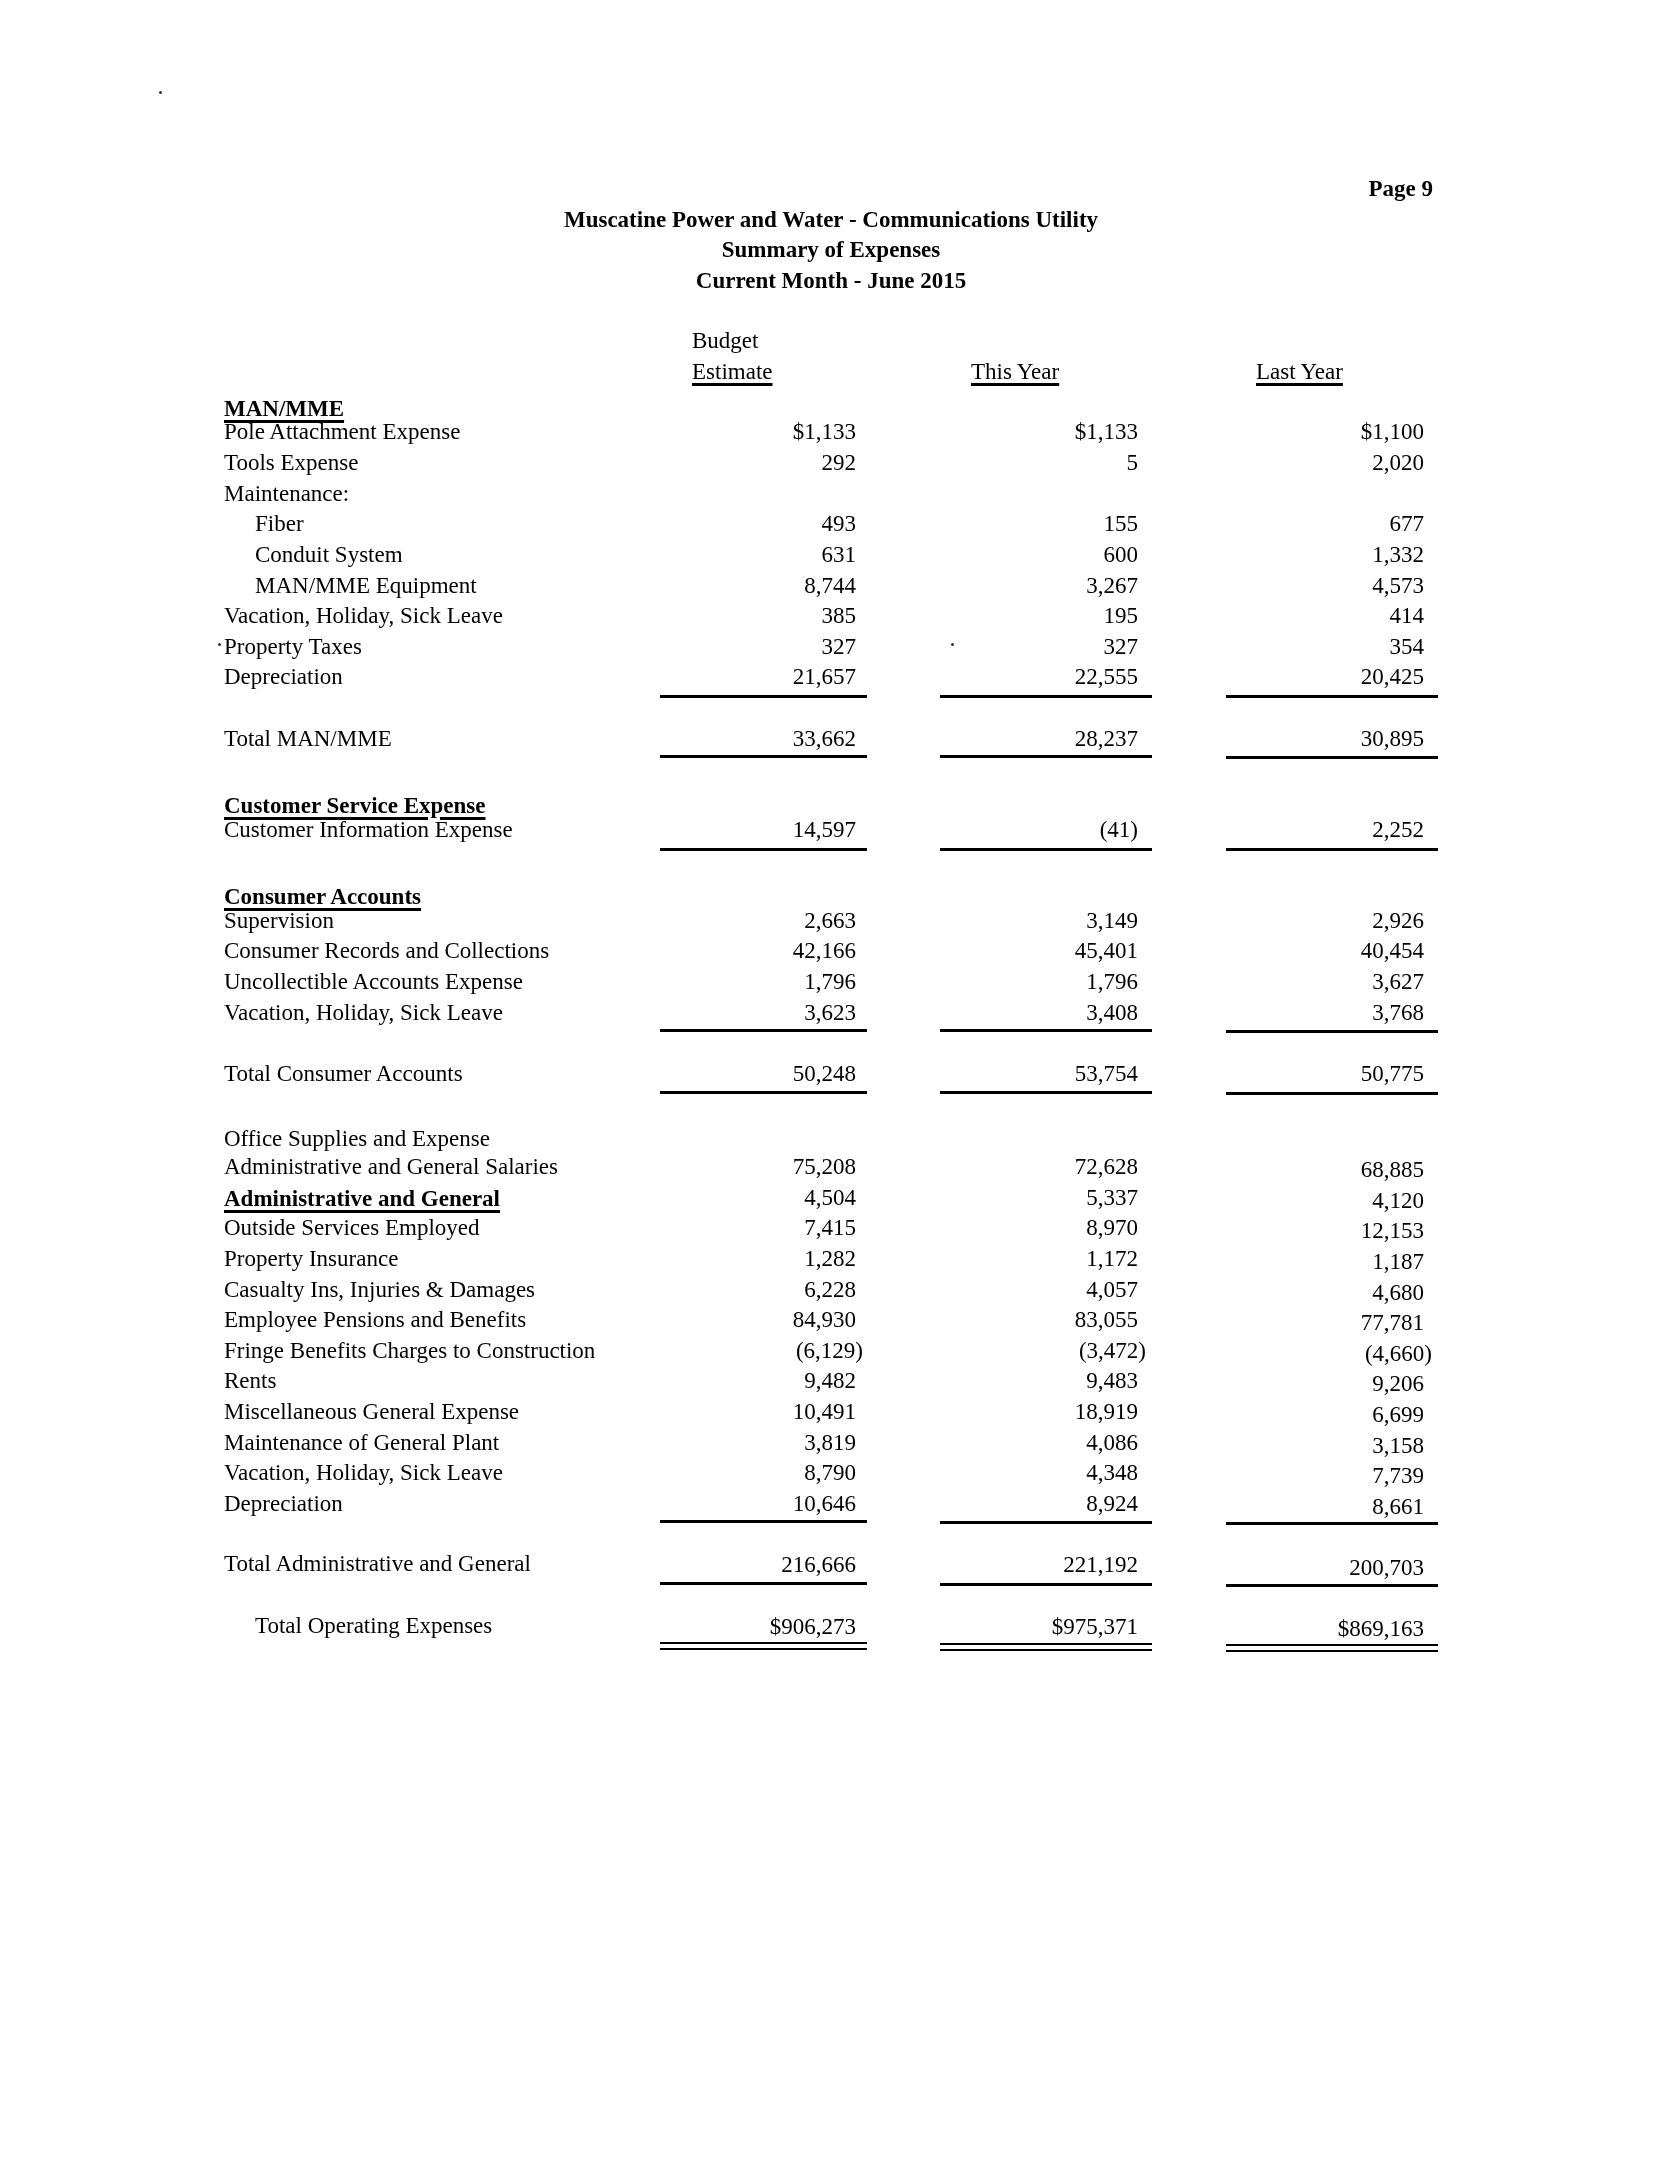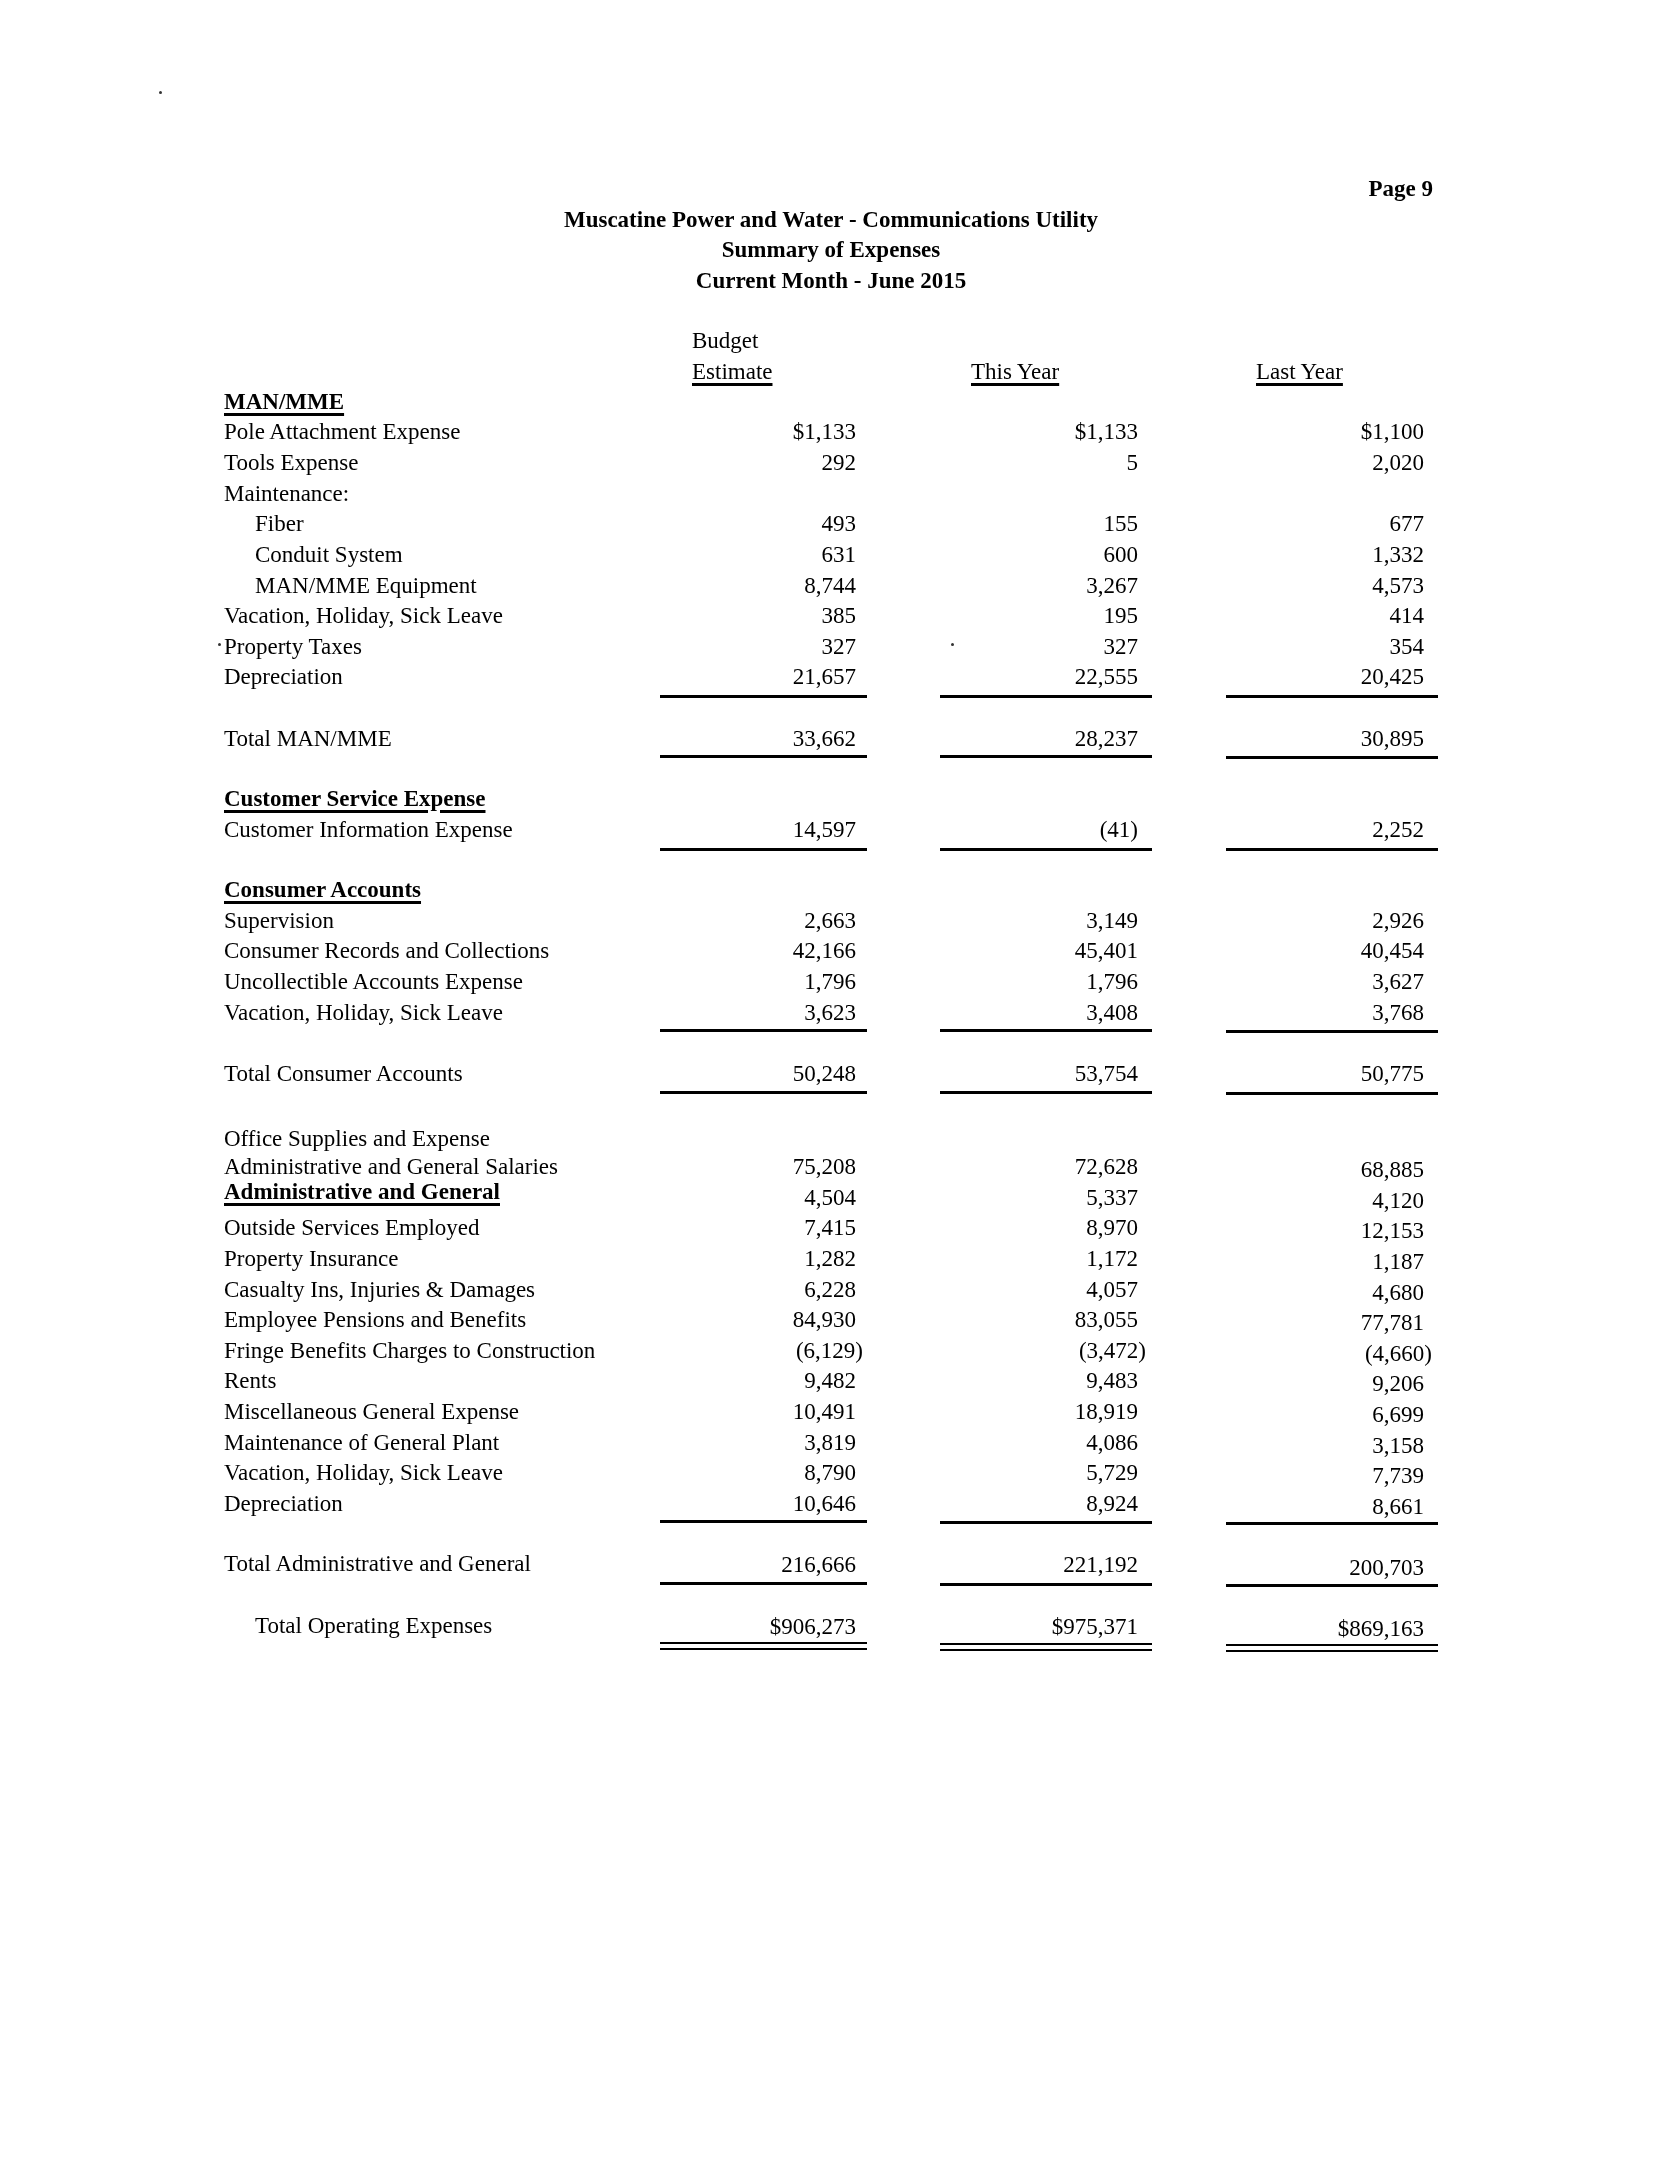--- a/index.html
+++ b/index.html
@@ -6,21 +6,21 @@
   body { width:1679px; height:2183px; position:relative; overflow:hidden;
          font-family:"Liberation Serif", "DejaVu Serif", serif; color:#000; }
   .abs { position:absolute; white-space:nowrap; }
   .title { font-weight:bold; font-size:23px; text-align:center; width:742px; left:460px; }
   .page-no { font-weight:bold; font-size:23px; right:246px; top:176px; }
   .colhead { font-weight:normal; font-size:23px; text-align:left; }
   .u { text-decoration:underline; text-decoration-thickness:2.5px; text-underline-offset:4px; }
   .label { font-size:23px; left:224px; }
   .label.indent { left:255px; }
   .label.total2 { left:255px; }
-  .section { font-weight:bold; font-size:23px; left:224px; }
+  .section { font-weight:bold; font-size:23px; left:224px;margin-top:7px; }
   .num { font-size:23px; text-align:right; width:198px; }
   .c1 { left:658px; }
   .c2 { left:940px; }
   .c3 { left:1226px; }
   .line { position:absolute; height:2.5px; background:#000; }
   .l1 { left:660px; width:207px; }
   .l2 { left:940px; width:212px; }
   .l3 { left:1226px; width:212px; }
   .speck { position:absolute; width:3px; height:3px; border-radius:1.5px; background:#333; }
 </style>
@@ -212,21 +212,21 @@
 </div>
 <div>
   <div class="abs label" style="top:1430px">Maintenance of General Plant</div>
   <div class="abs num c1" style="top:1430px">3,819</div>
   <div class="abs num c2" style="top:1430px">4,086</div>
   <div class="abs num c3" style="top:1433px">3,158</div>
 </div>
 <div>
   <div class="abs label" style="top:1460px">Vacation, Holiday, Sick Leave</div>
   <div class="abs num c1" style="top:1460px">8,790</div>
-  <div class="abs num c2" style="top:1460px">5,729</div>
+  <div class="abs num c2" style="top:1460px">4,348</div>
   <div class="abs num c3" style="top:1463px">7,739</div>
 </div>
 <div>
   <div class="abs label" style="top:1491px">Depreciation</div>
   <div class="abs num c1" style="top:1491px">10,646</div>
   <div class="abs num c2" style="top:1491px">8,924</div>
   <div class="abs num c3" style="top:1494px">8,661</div>
 </div>
 <div class="line l1" style="top:1520px"></div>
 <div class="line l2" style="top:1521px"></div>

